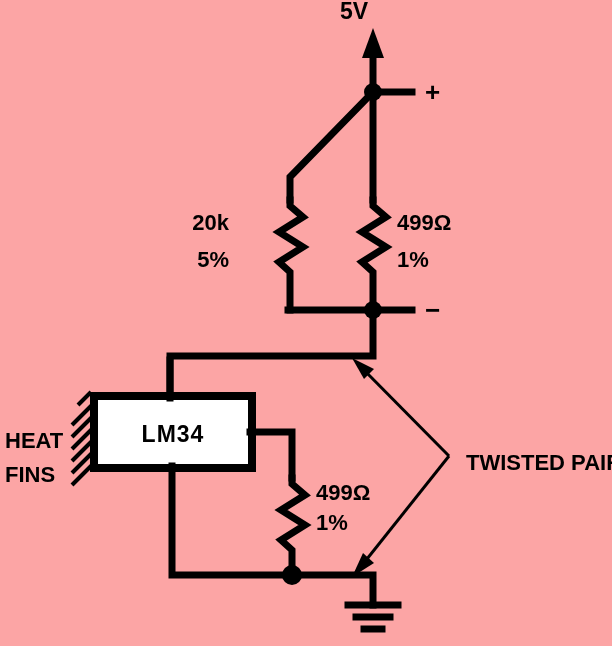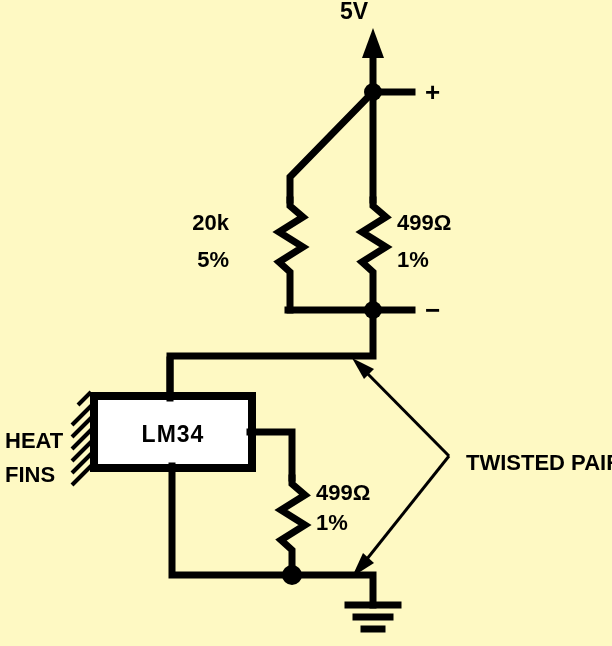--- a/index.html
+++ b/index.html
@@ -7,21 +7,21 @@
     padding: 0;
     background: #ffffff;
   }
   body {
     font-family: "Liberation Sans", sans-serif;
   }
   #schematic-root {
     position: relative;
     width: 612px;
     height: 646px;
-    background: #fef9c3;
+    background: #fca5a5;
     overflow: hidden;
   }
   #schematic-svg {
     display: block;
     width: 612px;
     height: 646px;
   }
   .wire {
     stroke: #000000;
     stroke-width: 7;

